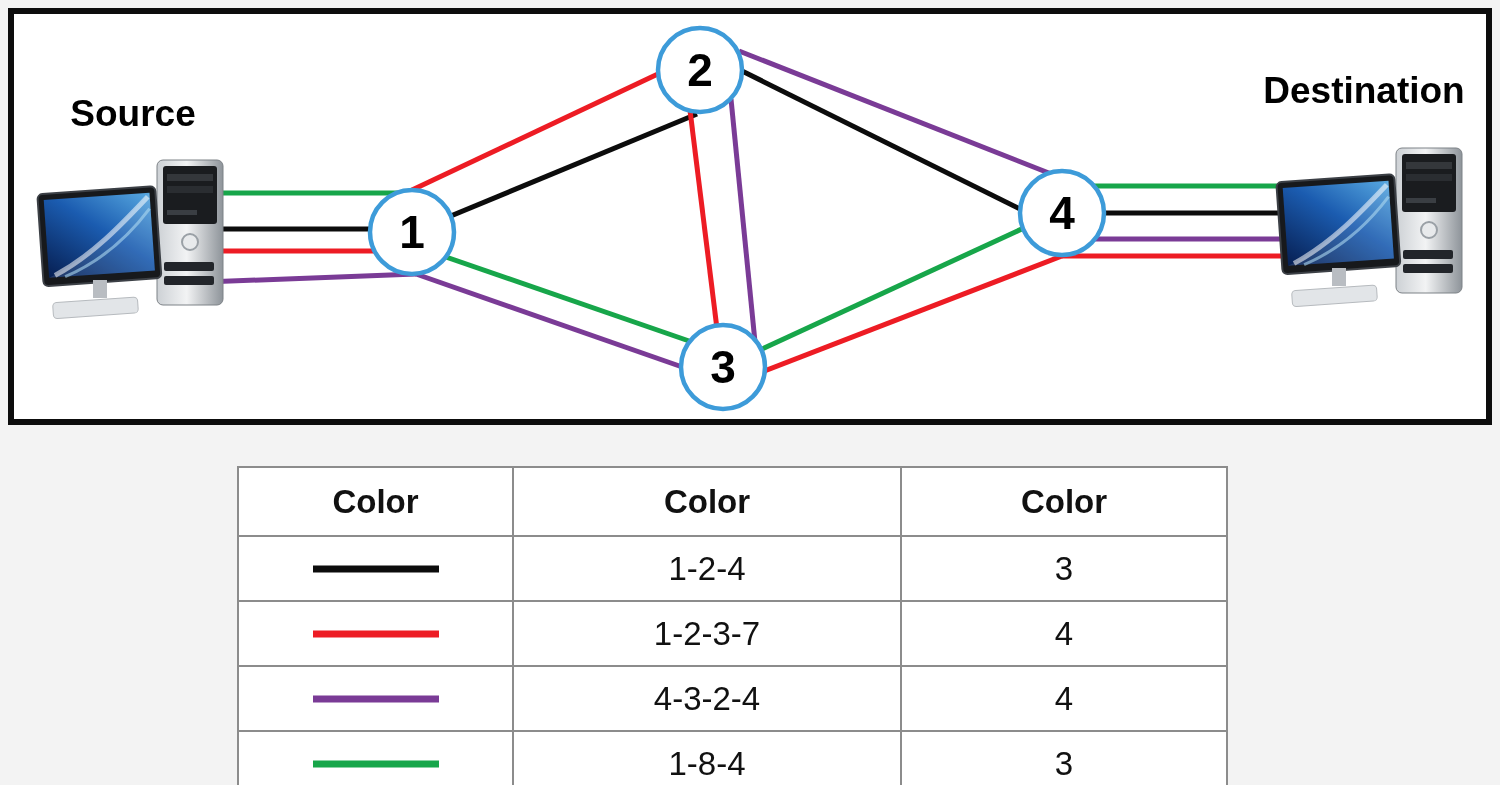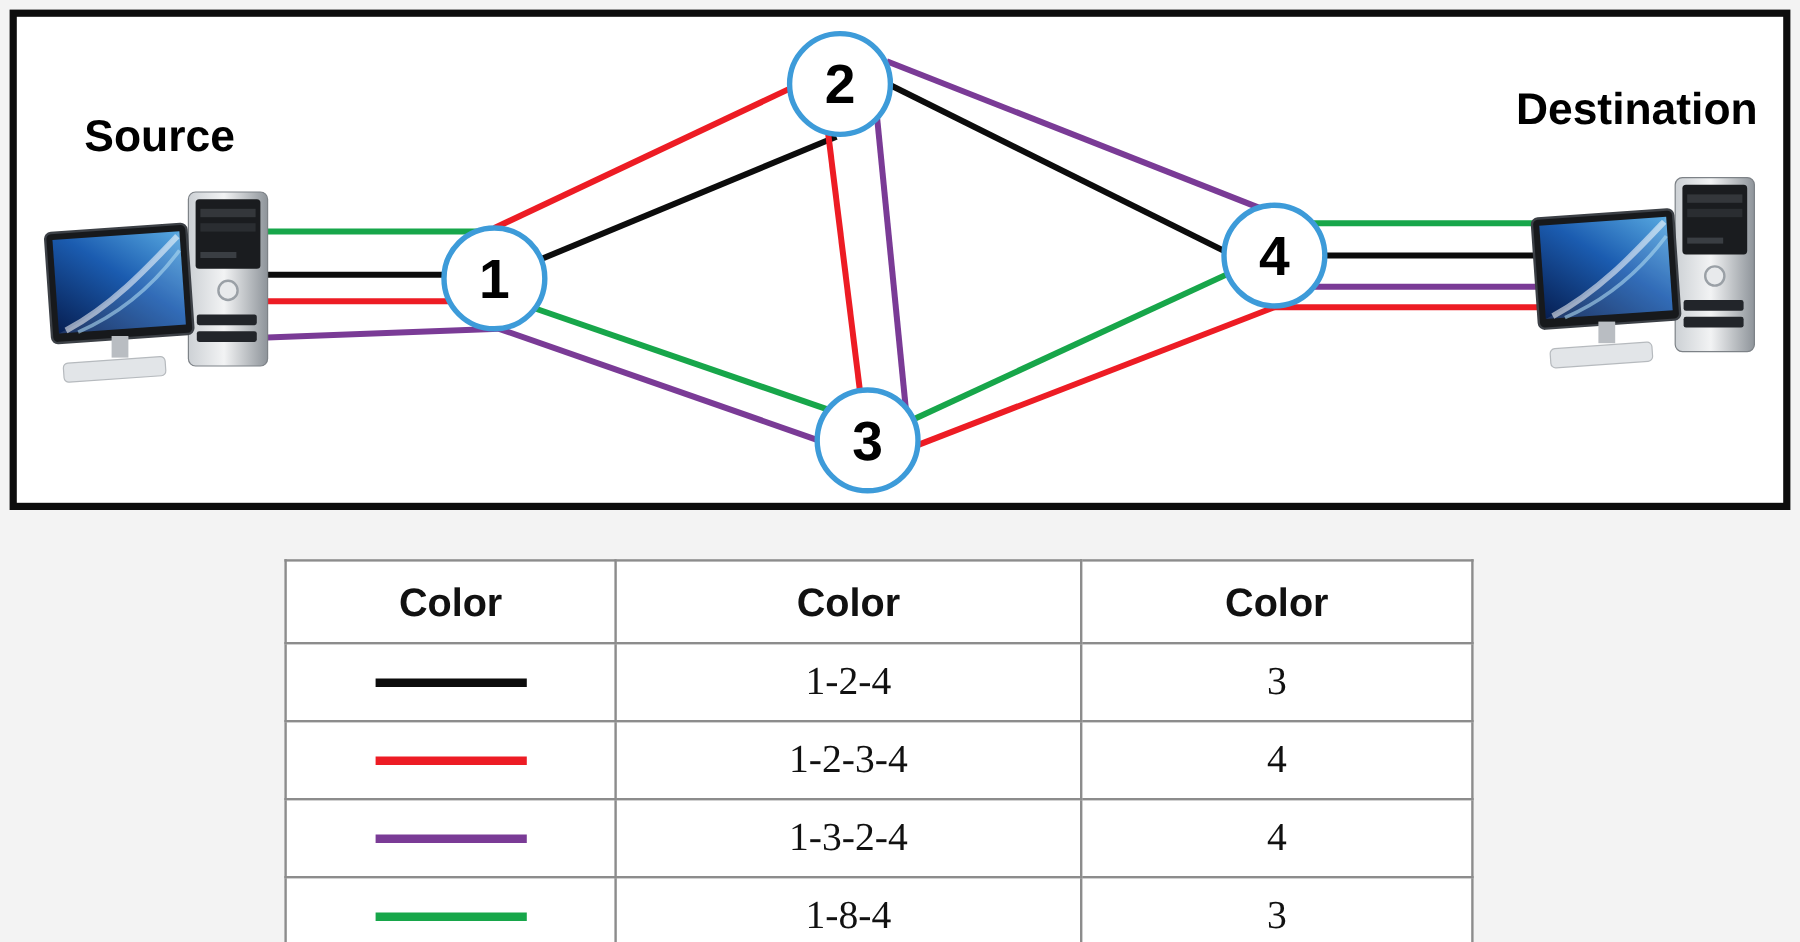--- a/index.html
+++ b/index.html
@@ -30,21 +30,21 @@
     table-layout:fixed;
     background:#ffffff;
   }
   table.routes th, table.routes td{
     border:2px solid #8c8c8c;
     text-align:center;vertical-align:middle;
     font-size:33px;
     padding:0;
   }
   table.routes th{font-weight:bold;height:67px;}
-  table.routes td{font-weight:normal;height:63px;font-family:Liberation Serif, serif;}
+  table.routes td{font-weight:normal;height:63px;}
   col.c-color{width:275px;}
   col.c-path{width:388px;}
   col.c-cost{width:326px;}
   .swatch-svg{display:block;margin:0 auto;}
 </style>
 </head>
 <body>
 
 <div class="stage">
 
@@ -162,30 +162,30 @@
         </td>
         <td>1-2-4</td>
         <td>3</td>
       </tr>
       <tr>
         <td>
           <svg class="swatch-svg" width="132" height="10">
             <line x1="3" y1="5" x2="129" y2="5" stroke-width="7" stroke="#ed1c24"></line>
           </svg>
         </td>
-        <td>1-2-3-4</td>
+        <td>1-2-3-7</td>
         <td>4</td>
       </tr>
       <tr>
         <td>
           <svg class="swatch-svg" width="132" height="10">
             <line x1="3" y1="5" x2="129" y2="5" stroke-width="7" stroke="#7a3b96"></line>
           </svg>
         </td>
-        <td>1-3-2-4</td>
+        <td>4-3-2-4</td>
         <td>4</td>
       </tr>
       <tr>
         <td>
           <svg class="swatch-svg" width="132" height="10">
             <line x1="3" y1="5" x2="129" y2="5" stroke-width="7" stroke="#17a64a"></line>
           </svg>
         </td>
         <td>1-8-4</td>
         <td>3</td>

